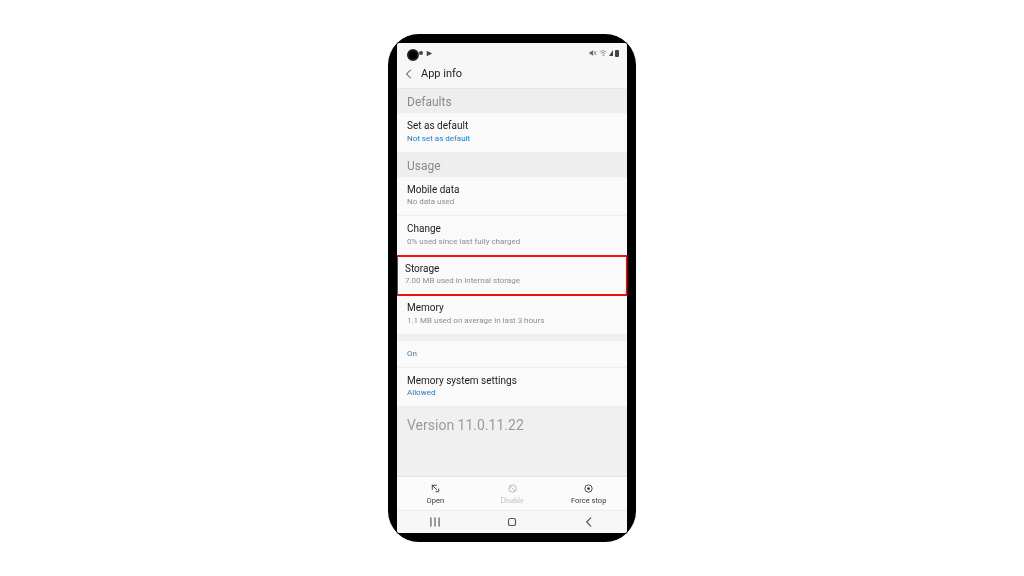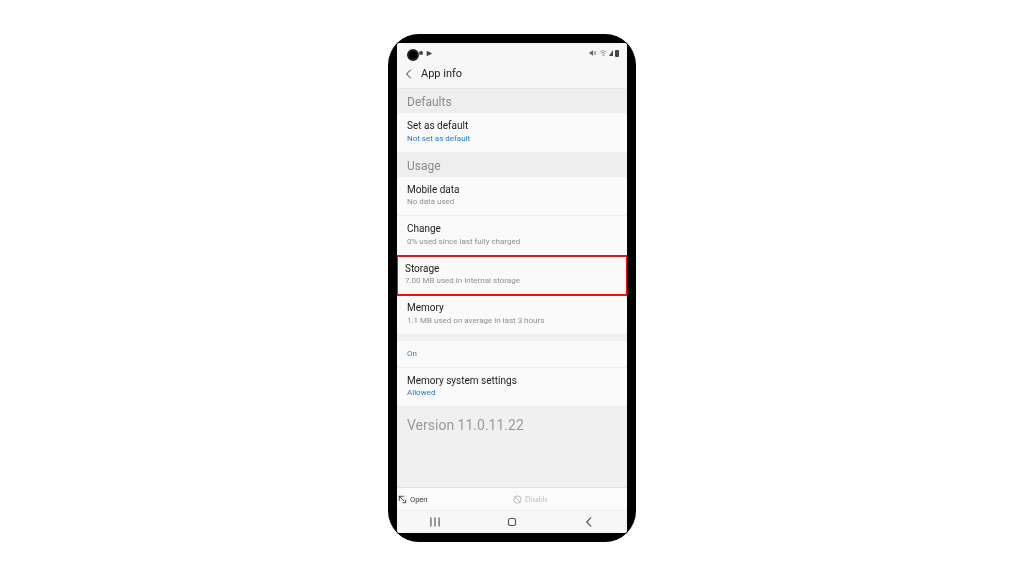--- a/index.html
+++ b/index.html
@@ -24,21 +24,21 @@
   .item{background:#fafafa;padding:7px 10px 8px;border-bottom:1px solid #eee;}
   .item:last-of-section{border-bottom:none;}
   .item .t{font-size:10px;color:#1b1b1b;line-height:1.25;}
   .item .s{font-size:8px;color:#8e8e8e;line-height:1.25;margin-top:1px;}
   .item .s.blue{color:#1e7adf;}
   .gap{height:6px;background:#f0f0f0;}
   .highlight{outline:2px solid #e11;outline-offset:-1px;padding-left:8px;}
   .version{font-size:14px;color:#9a9a9a;padding:10px 10px 6px;}
   
   .actions{display:flex;border-top:1px solid #e3e3e3;background:#fbfbfb;}
-  .act{flex:1;display:flex;flex-direction:row;align-items:center;gap:2px;padding:6px 0 5px;}
+  .act{flex:1;display:flex;flex-direction:column;align-items:center;gap:2px;padding:6px 0 5px;}
   .act .lbl{font-size:7.5px;color:#3a3a3a;}
   .act.disabled .lbl{color:#bcbcbc;font-family:Liberation Serif, serif;}
   .act svg{width:11px;height:11px;}
   .act.disabled svg{opacity:.35;}
   
   .navbar{height:22px;display:flex;align-items:center;justify-content:space-around;background:#f7f7f7;border-top:1px solid #eee;}
   .navbar .nb{width:40px;display:flex;justify-content:center;}
   .navbar svg{width:14px;height:14px;}
 </style>
 </head>
@@ -124,20 +124,27 @@
             </svg>
           <span class="lbl">Open</span>
         </div>
         <div class="act disabled">
           <svg viewBox="0 0 24 24">
               <circle cx="12" cy="12" r="8" stroke="#3a3a3a" stroke-width="2" fill="none"></circle>
               <path d="M6 6l12 12" stroke="#3a3a3a" stroke-width="2"></path>
             </svg>
           <span class="lbl">Disable</span>
         </div>
+        <div class="act">
+          <svg viewBox="0 0 24 24">
+              <circle cx="12" cy="12" r="8" stroke="#3a3a3a" stroke-width="2" fill="none"></circle>
+              <circle cx="12" cy="12" r="3" fill="#3a3a3a"></circle>
+            </svg>
+          <span class="lbl">Force stop</span>
+        </div>
       </div>
 
       <div class="navbar">
         <div class="nb">
           <svg viewBox="0 0 24 24">
               <path d="M5 5v14M12 5v14M19 5v14" stroke="#555" stroke-width="2" stroke-linecap="round"></path>
             </svg>
         </div>
         <div class="nb">
           <svg viewBox="0 0 24 24">

